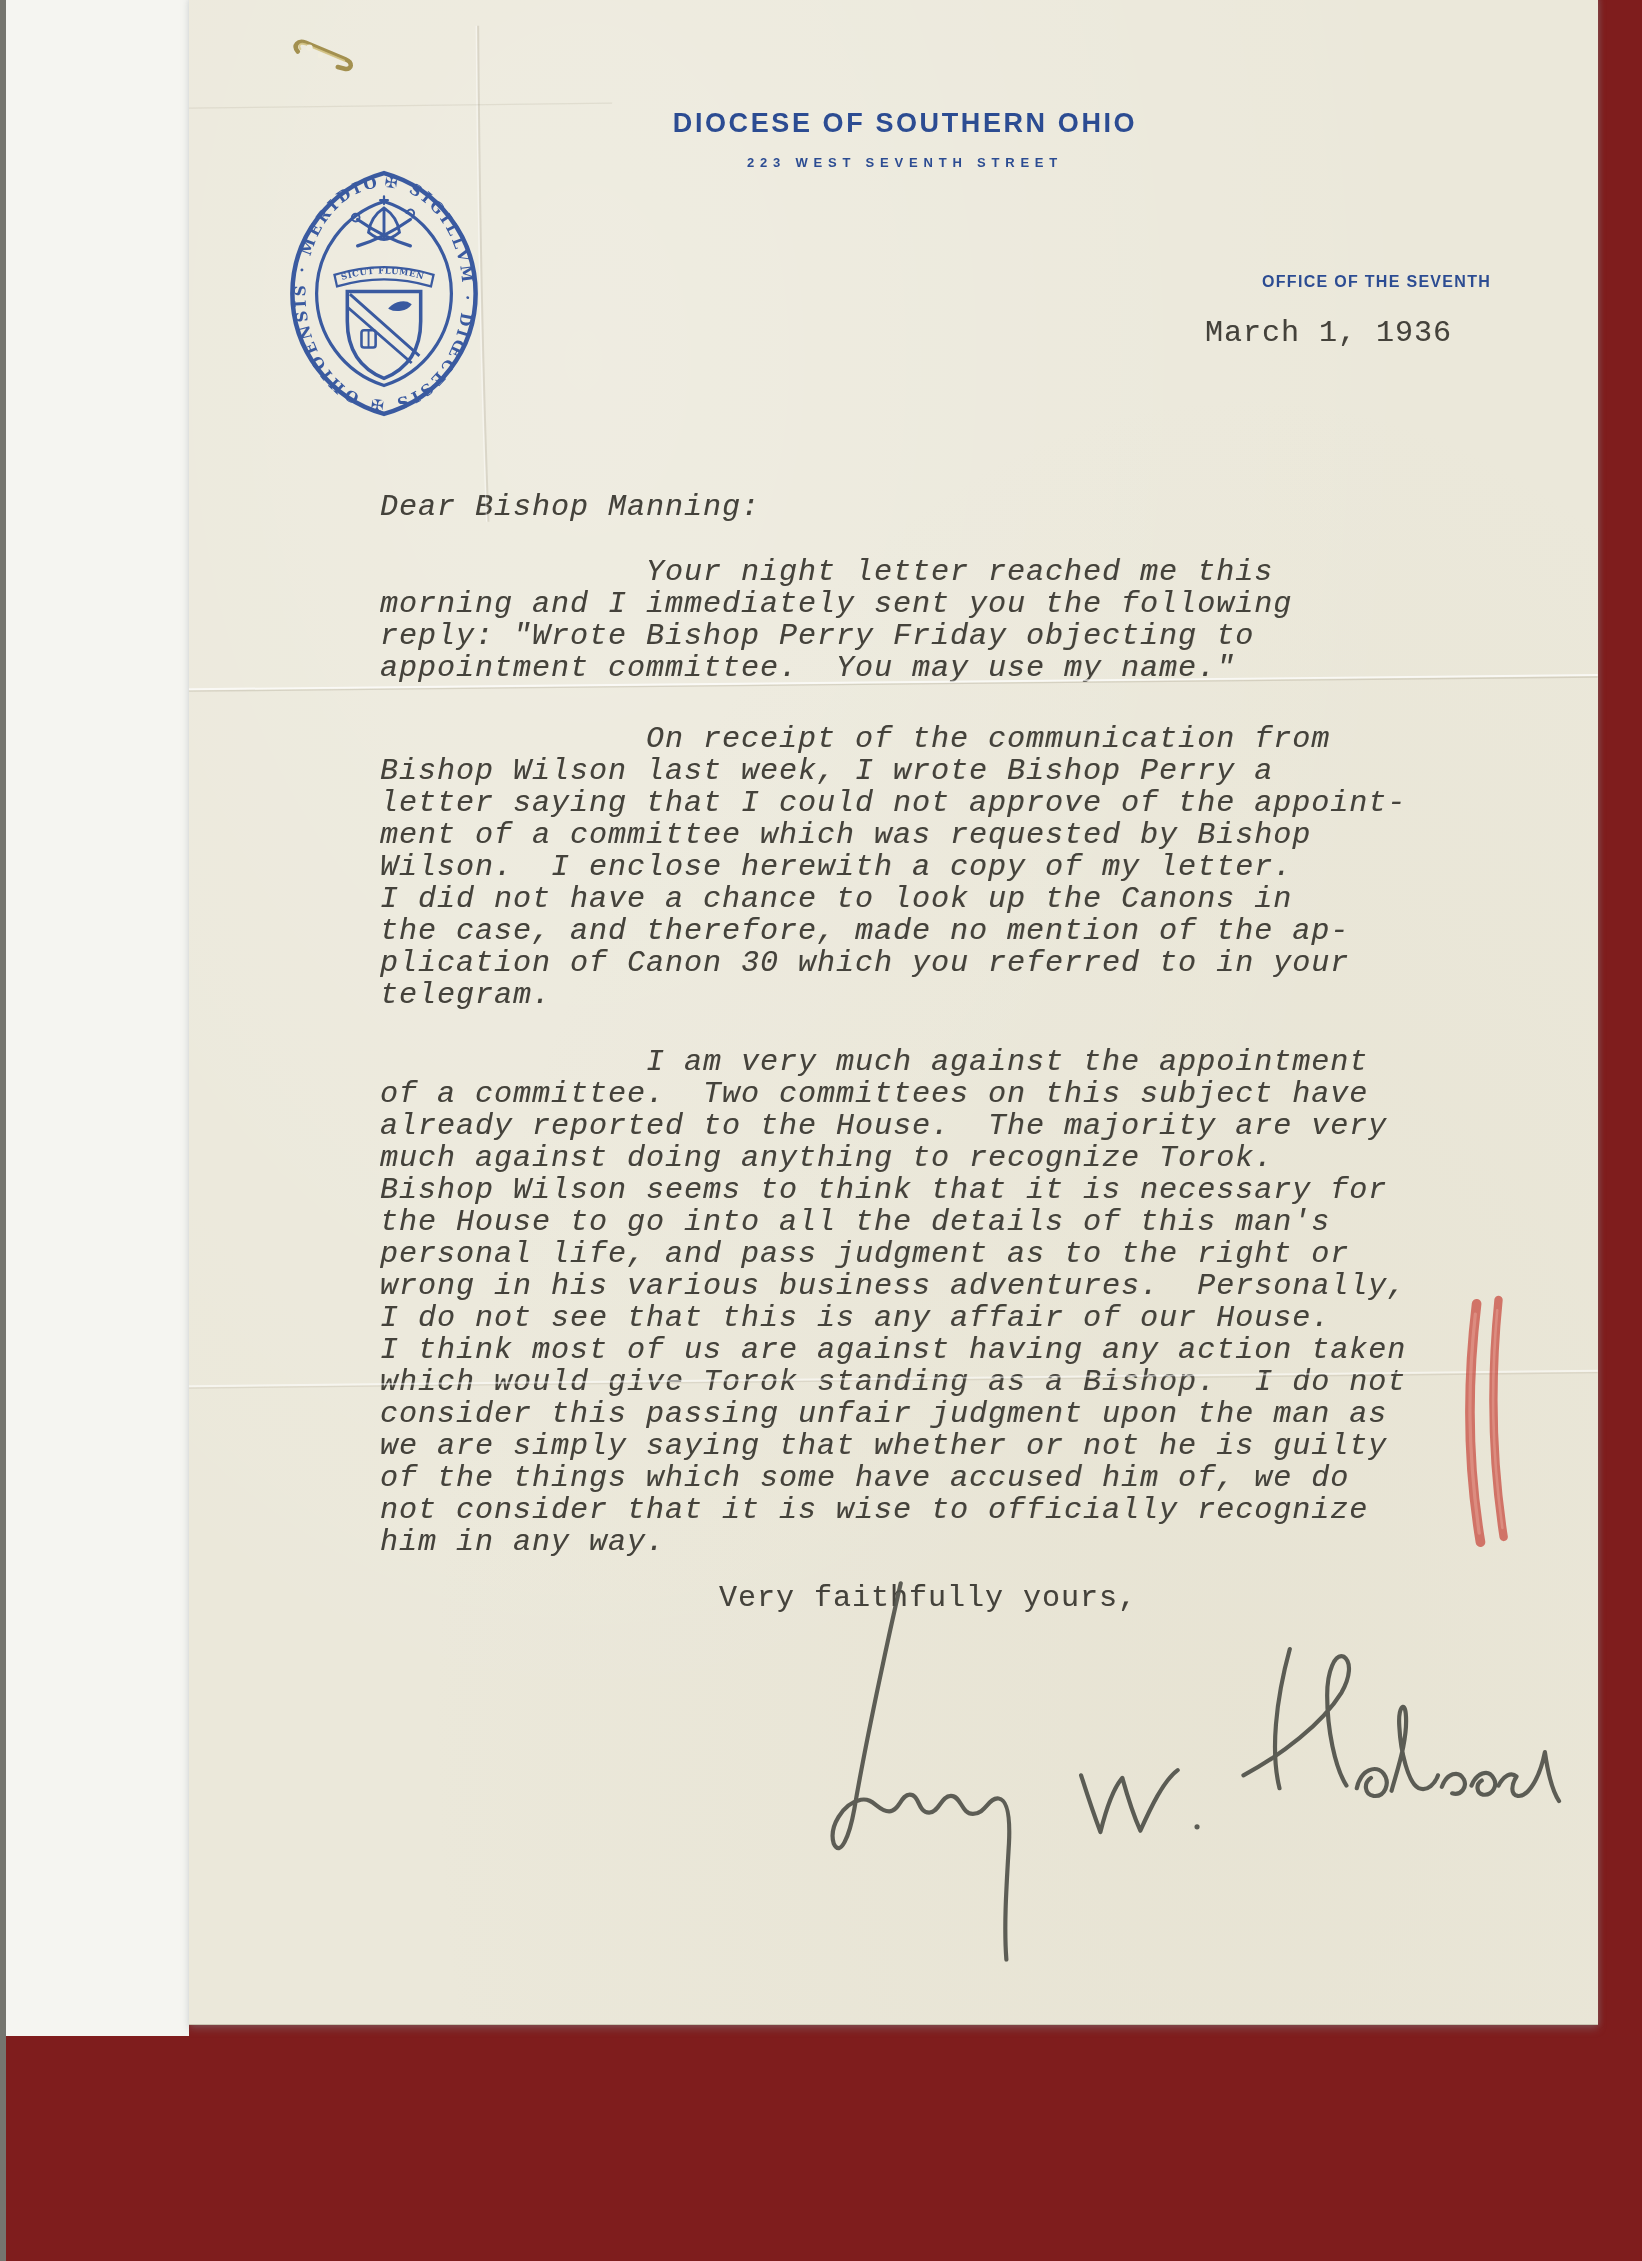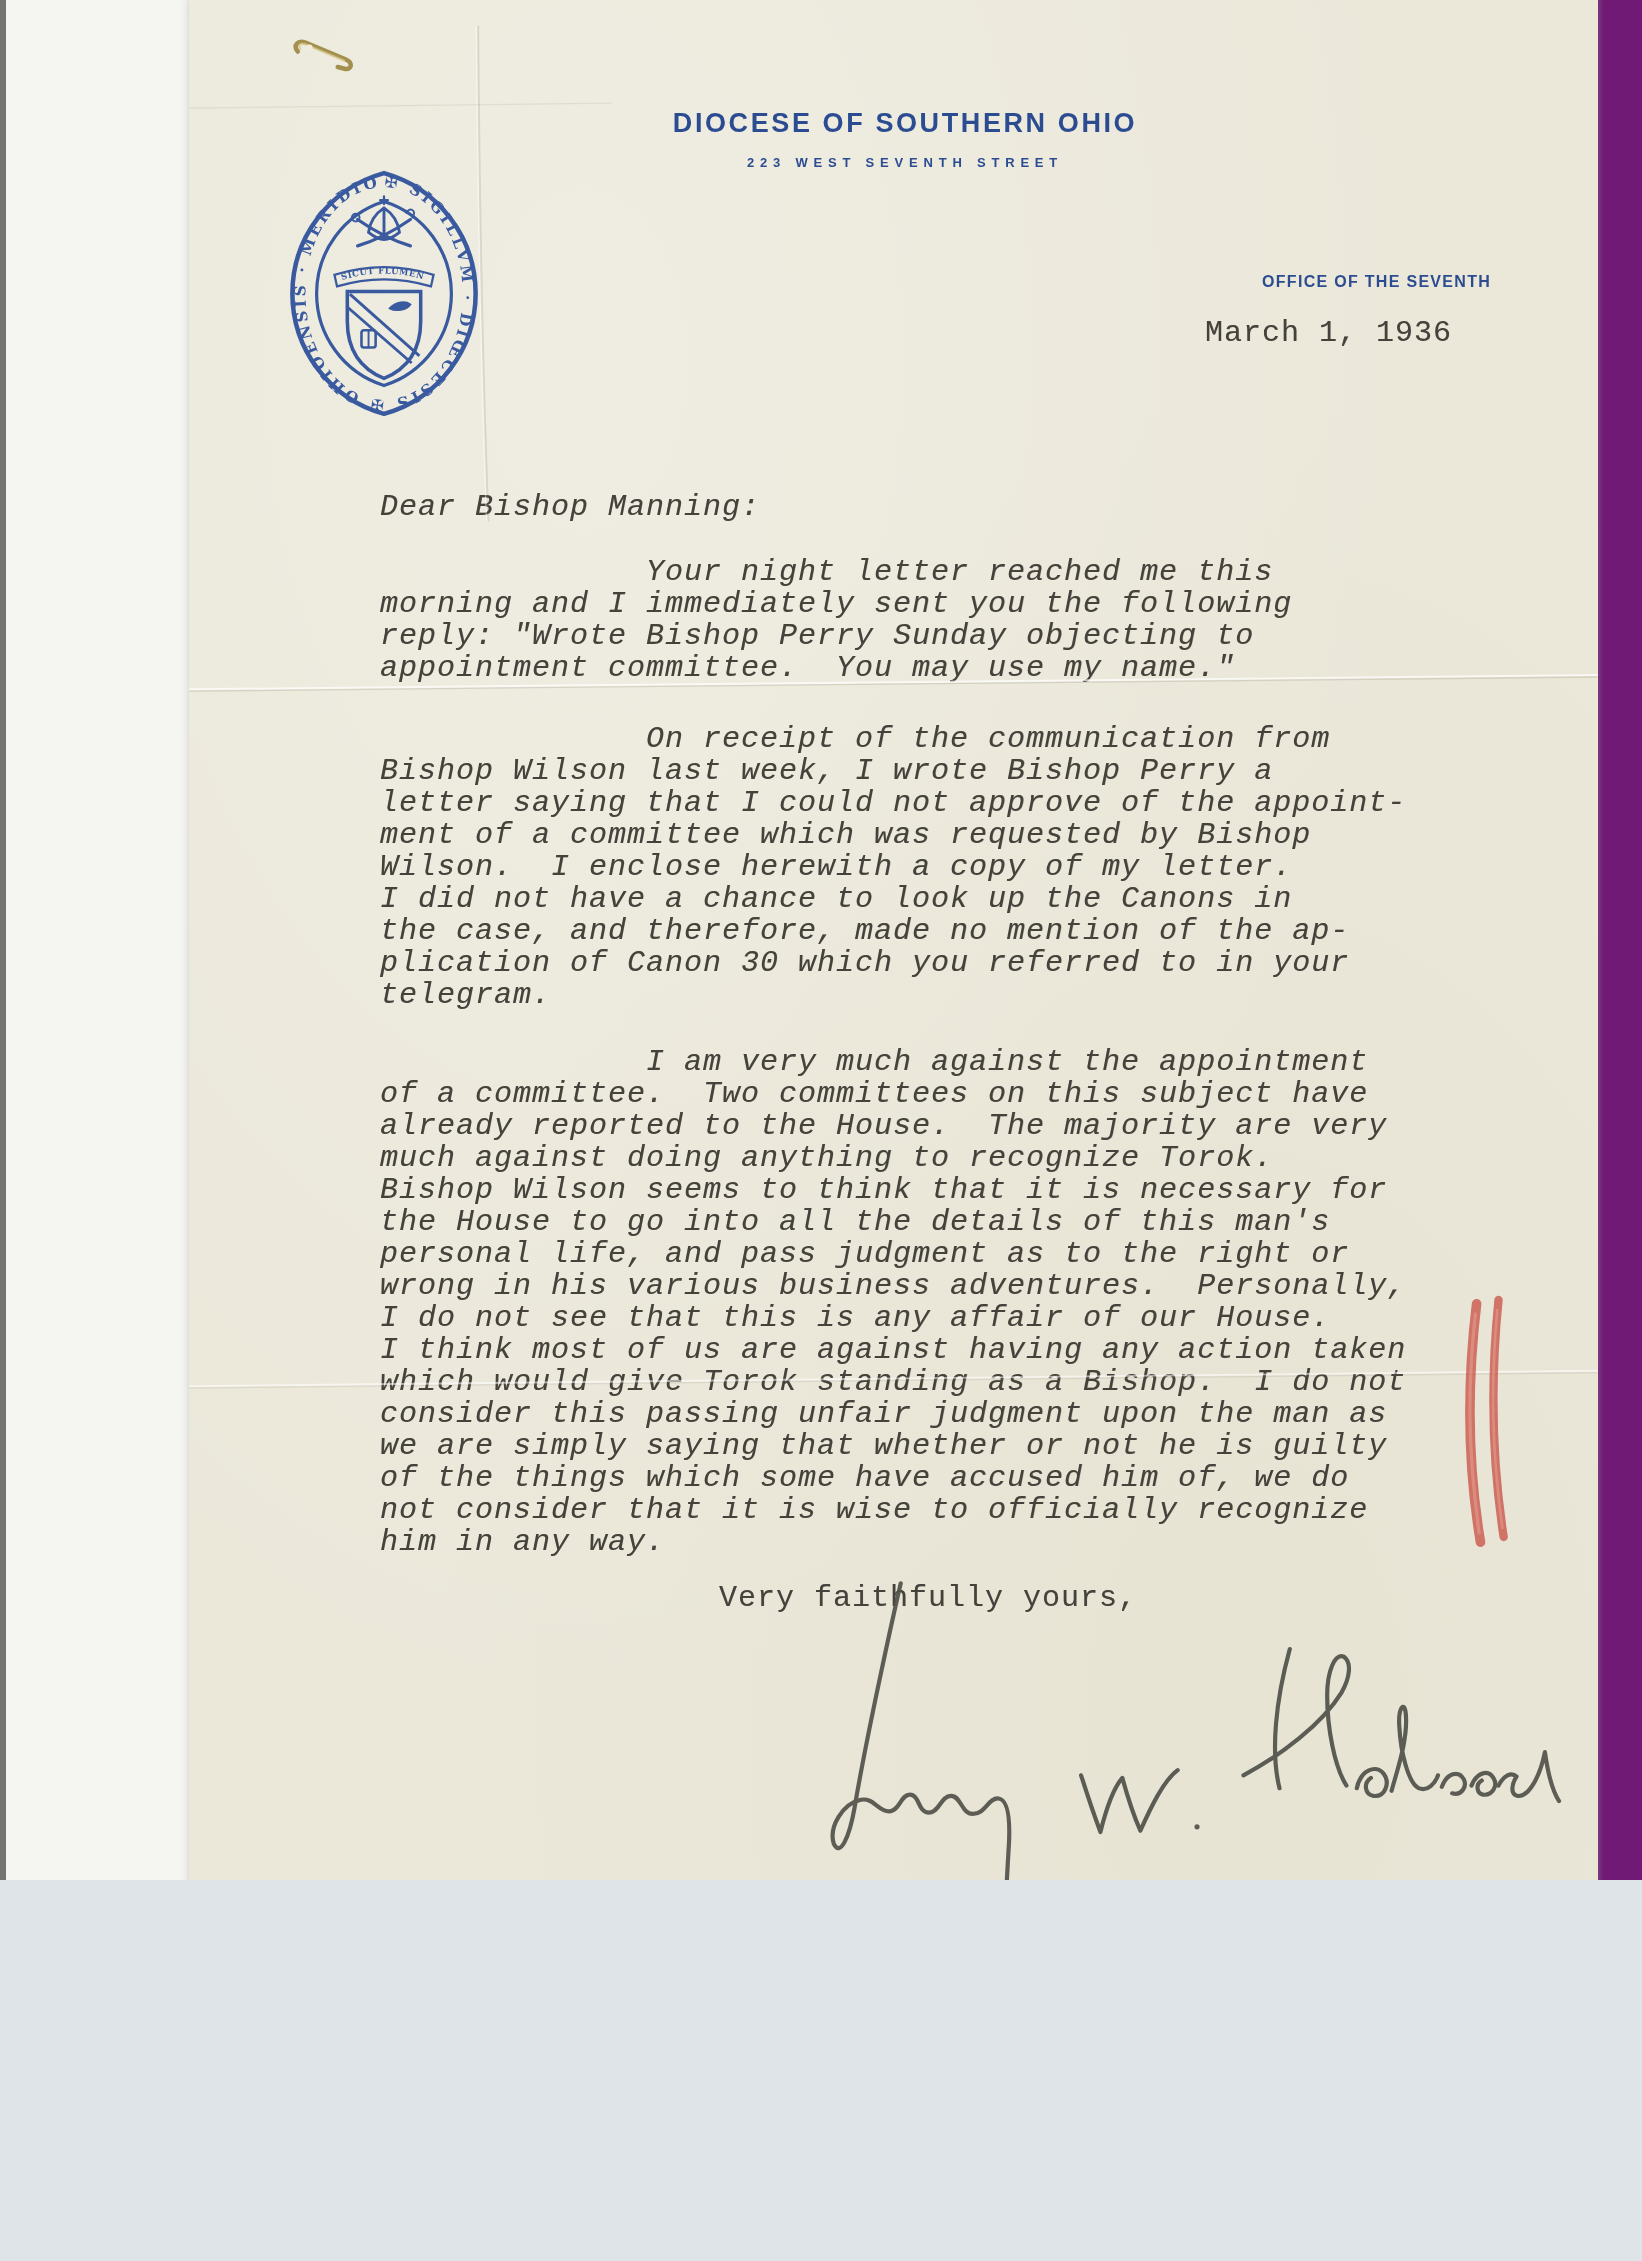--- a/index.html
+++ b/index.html
@@ -1,19 +1,19 @@
 <!DOCTYPE html>
 <html style="font-size:10.3px"><head>
 <meta charset="utf-8">
 <title>Scanned Letter</title>
 <style>
   html,body{margin:0;padding:0;background:#dfe4e8;}
   .canvas{
-    position:relative;width:1643px;height:1880px;overflow:hidden;
-    background:#701a75;
+    position:relative;width:1643px;height:2261px;overflow:hidden;
+    background:#7f1d1d;
     font-family:"Liberation Sans",sans-serif;
   }
   .scanner-edge{position:absolute;left:0;top:0;width:6.4px;height:2261px;background:#75756f;}
   .scanner-left-strip{position:absolute;left:6.4px;top:0;width:183px;height:2036px;background:#f5f5f1;}
   .paper{
     position:absolute;left:189px;top:-5.2px;width:1409px;height:2029px;
     background:
       radial-gradient(ellipse at 28% 18%, rgba(255,255,255,0.20), rgba(255,255,255,0) 60%),
       radial-gradient(ellipse at 75% 85%, rgba(205,196,166,0.12), rgba(255,255,255,0) 55%),
       #ebe8da;
@@ -96,21 +96,21 @@
         <path d="M131,252 v27" stroke-width="3"></path>
       </g>
     </svg>
 
     <div class="typed date-line">March 1, 1936</div>
 
     <div class="typed letter-body">
       <div class="salutation">Dear Bishop Manning:</div>
       <p class="para p0">              Your night letter reached me this
 morning and I immediately sent you the following
-reply: "Wrote Bishop Perry Sunday objecting to
+reply: "Wrote Bishop Perry Friday objecting to
 appointment committee.  You may use my name."</p>
       <p class="para p1">              On receipt of the communication from
 Bishop Wilson last week, I wrote Bishop Perry a
 letter saying that I could not approve of the appoint-
 ment of a committee which was requested by Bishop
 Wilson.  I enclose herewith a copy of my letter.
 I did not have a chance to look up the Canons in
 the case, and therefore, made no mention of the ap-
 plication of Canon 30 which you referred to in your
 telegram.</p>

